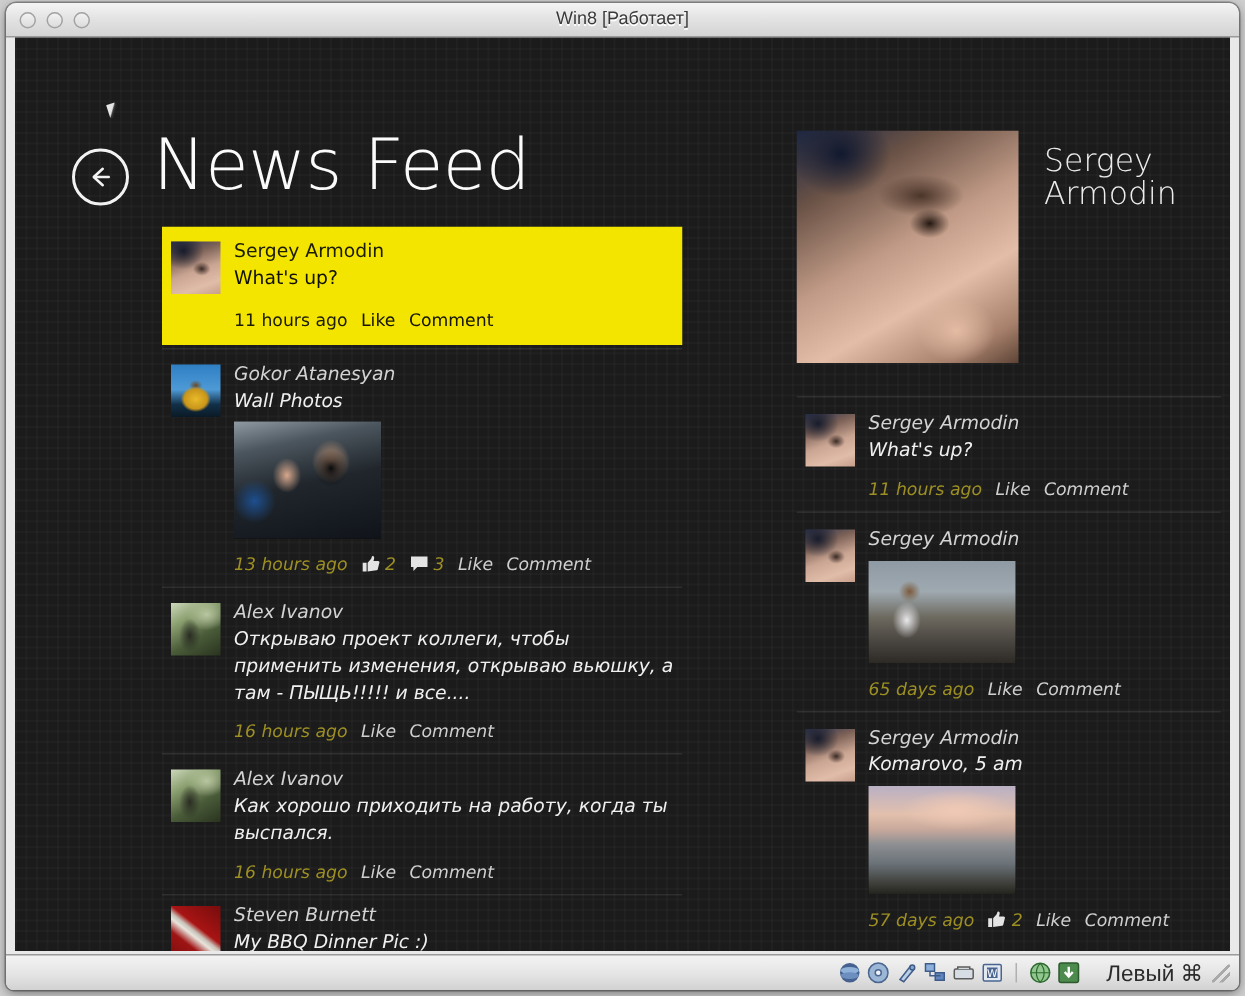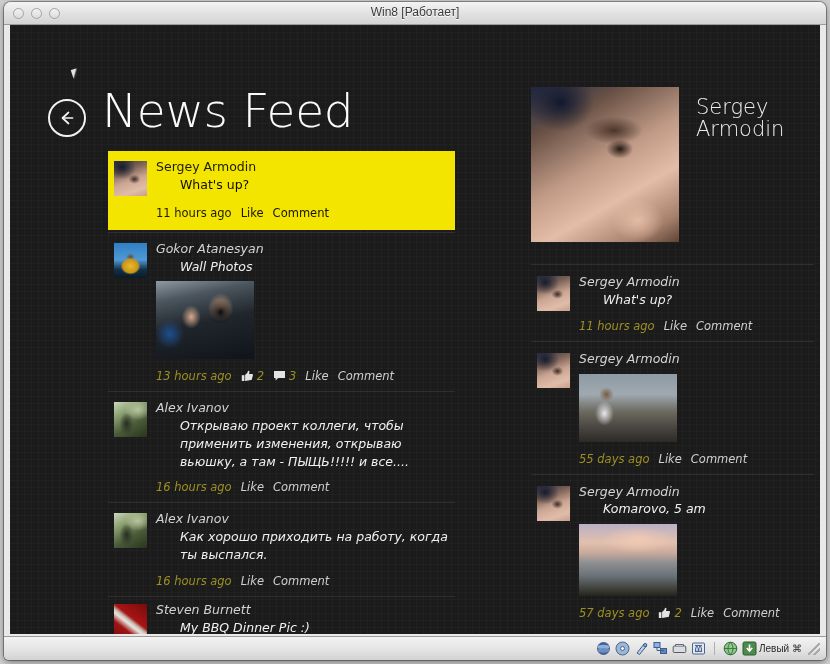--- a/index.html
+++ b/index.html
@@ -56,21 +56,21 @@
   .sb-ico {
     width: 15px; height: 15px;
     display: inline-flex; align-items: center; justify-content: center;
     font-size: 10px; line-height: 1;
     color: #24427e;
   }
   .sb-sep {
     width: 1px; height: 13px; background: #b0b0b0; margin: 0 4px;
   }
   .sb-host {
-    font-size: 10px; color: #2b2b2b; margin-left: 2px;
+    font-size: 15px; color: #2b2b2b; margin-left: 18px;
     white-space: nowrap;
     text-align: center;
   }
   .resize-grip {
     width: 12px; height: 12px; margin-left: 6px;
     background:
       linear-gradient(135deg, transparent 45%, #a9a9a9 45%, #a9a9a9 55%, transparent 55%),
       linear-gradient(135deg, transparent 70%, #a9a9a9 70%, #a9a9a9 80%, transparent 80%);
   }
 
@@ -141,21 +141,20 @@
   }
   .post-body { flex: 1 1 auto; min-width: 0; padding-right: 4px; }
   .author {
     font-size: 12.5px; color: #d3d3d3; line-height: 1.35;
     font-family: "DejaVu Sans", sans-serif;
   }
   .post.highlight .author { color: #1c1c00; }
   .ptext {
     font-size: 12.5px; color: #f0f0f0; line-height: 1.42;
     font-family: "DejaVu Sans", sans-serif;
-    margin-left: 24px;
   }
   .post.highlight .ptext { color: #101000; }
   .photo {
     margin-top: 6px;
     background-size: cover; background-position: center;
     background-color: #000;
   }
   .meta {
     display: flex; align-items: center; gap: 9px;
     margin-top: 10px; font-size: 11.5px;
@@ -324,21 +323,21 @@
             </div>
           </div>
 
           <div class="post sep" style="padding-top:9px;">
             <div class="post-inner">
               <div class="avatar av-sergey"></div>
               <div class="post-body">
                 <div class="author">Sergey Armodin</div>
                 <div class="photo ph-kira"></div>
                 <div class="meta">
-                  <span class="ts">55 days ago</span>
+                  <span class="ts">65 days ago</span>
                   <span class="act">Like</span>
                   <span class="act">Comment</span>
                 </div>
               </div>
             </div>
           </div>
 
           <div class="post sep" style="padding-top:9px;">
             <div class="post-inner">
               <div class="avatar av-sergey"></div>

